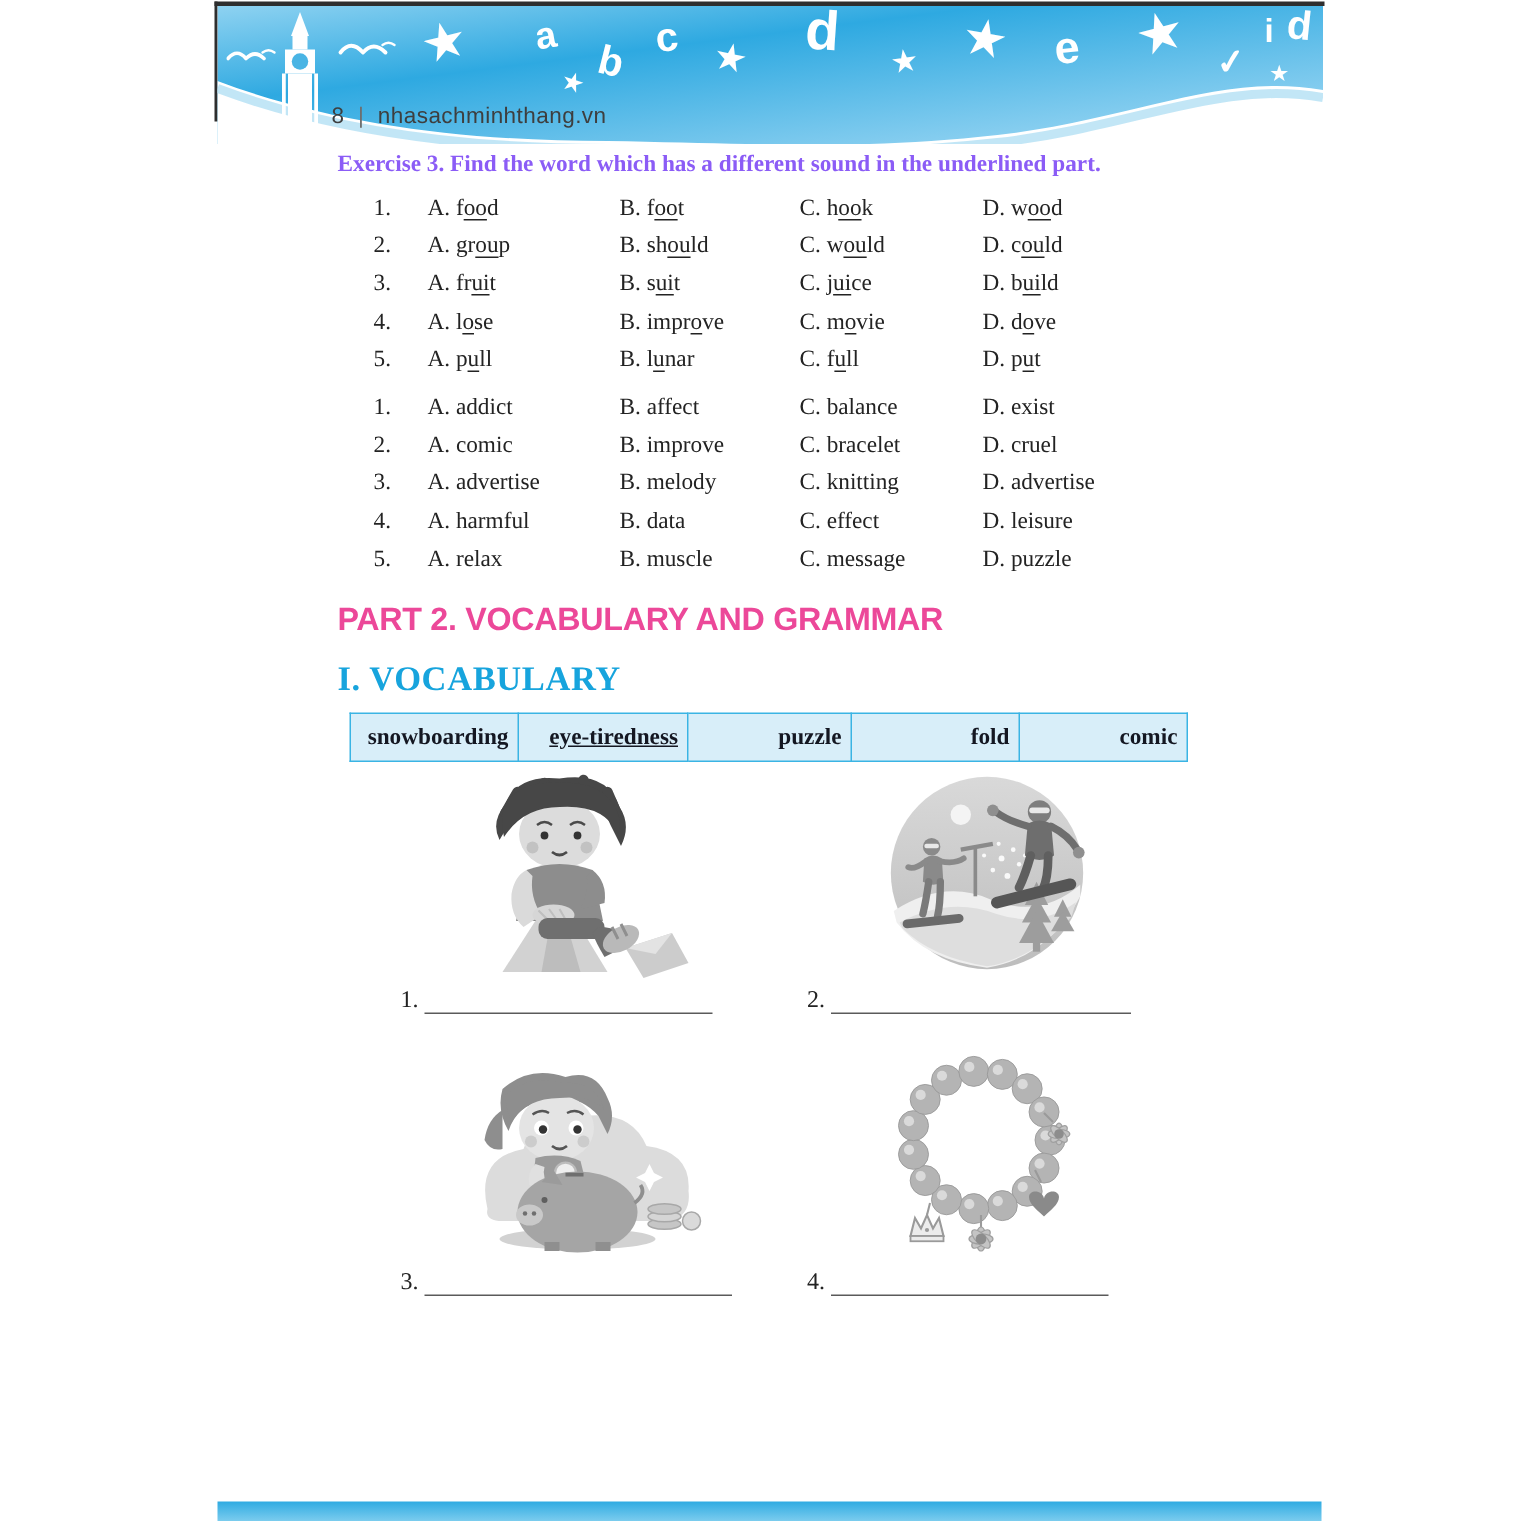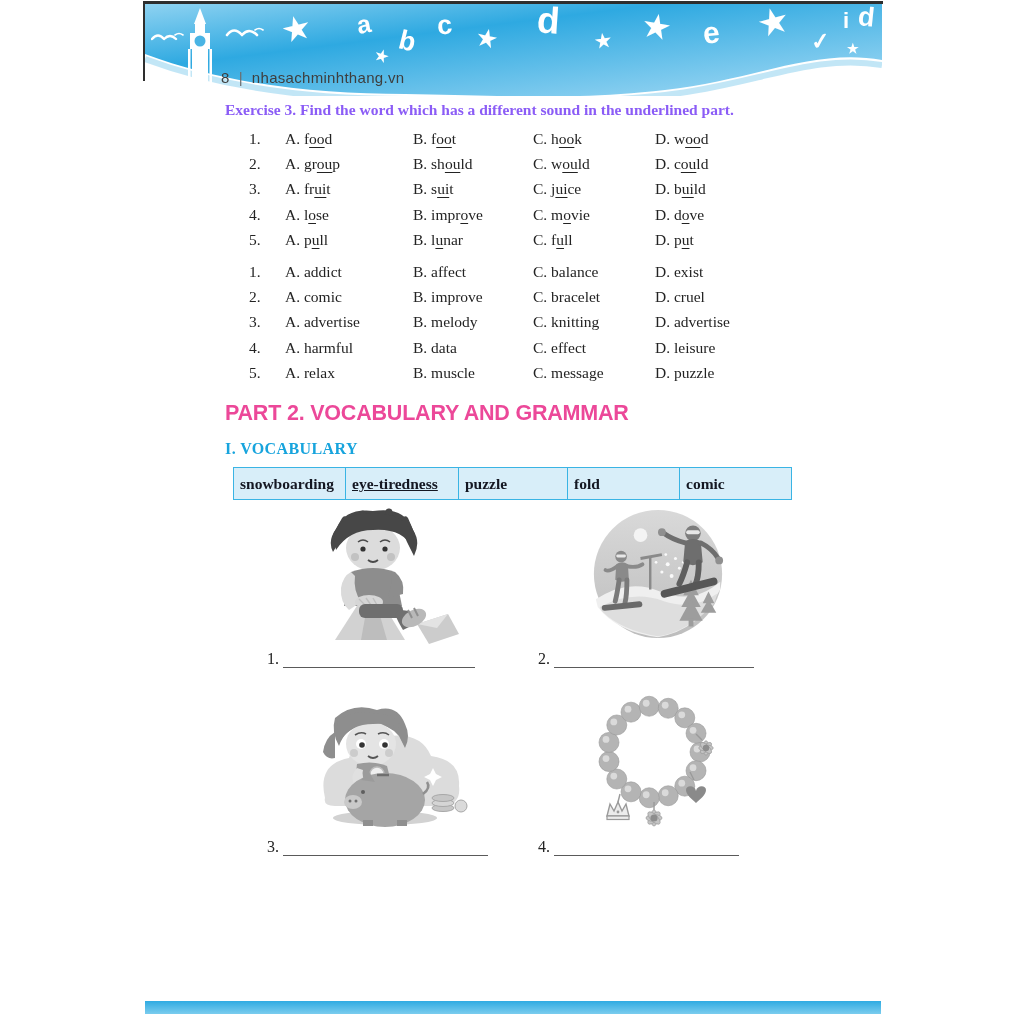--- a/index.html
+++ b/index.html
@@ -37,26 +37,26 @@
 
   
   .main{position:absolute;left:225px;top:101px;width:580px;}
   .ex-title{margin:0;font-size:15.5px;font-weight:bold;color:#8b5cf6;}
   .opt-grid{margin:7px 0 0 24px;display:grid;grid-template-columns:36px 128px 120px 122px auto;
     font-size:15.5px;line-height:25.2px;}
   .opt-grid .num{color:#232323;}
   u{text-decoration-thickness:1.2px;text-underline-offset:2.5px;}
   .part-title{margin:16px 0 0 0;font-family:"Liberation Sans",sans-serif;font-weight:bold;
     font-size:21.5px;color:#ec4899;letter-spacing:-.2px;}
-  .vocab-title{margin:14px 0 0 0;font-size:16px;font-weight:bold;color:#17a4dd;letter-spacing:.4px;}
+  .vocab-title{margin:14px 0 0 0;font-size:23px;font-weight:bold;color:#17a4dd;letter-spacing:.4px;}
   .ex1-title{margin:15px 0 0 0;}
 
   table.word-bank{margin:9px 0 0 8px;border-collapse:collapse;}
   table.word-bank td{border:1.6px solid #3ab4e4;background:#d8eef9;font-weight:bold;
-    font-size:15.5px;color:#141722;text-align:left;padding:6px 6px;height:19px;}
+    font-size:15.5px;color:#141722;text-align:right;padding:6px 6px;height:19px;}
   .wb-c0{width:99px;} .wb-c1{width:100px;text-decoration:underline;} .wb-c2{width:96px;} .wb-c3{width:99px;} .wb-c4{width:99px;}
 
   .pics{margin:6px 0 0 0;display:grid;grid-template-columns:295px 275px;row-gap:26px;}
   .pic-item{display:flex;flex-direction:column;justify-content:flex-end;height:162px;}
   .pic-item .art{display:flex;justify-content:center;align-items:flex-end;flex:1;}
   .blank{display:flex;align-items:flex-end;font-size:16px;margin-top:6px;height:22px;}
   .blank .line{display:inline-block;width:192px;border-bottom:1.3px solid #5a5a5a;height:15px;margin-left:4px;}
   .ind1{margin-left:42px;} .ind2{margin-left:18px;}
 
   .bottom-strip{position:absolute;left:145px;top:1001px;width:736px;height:13px;

